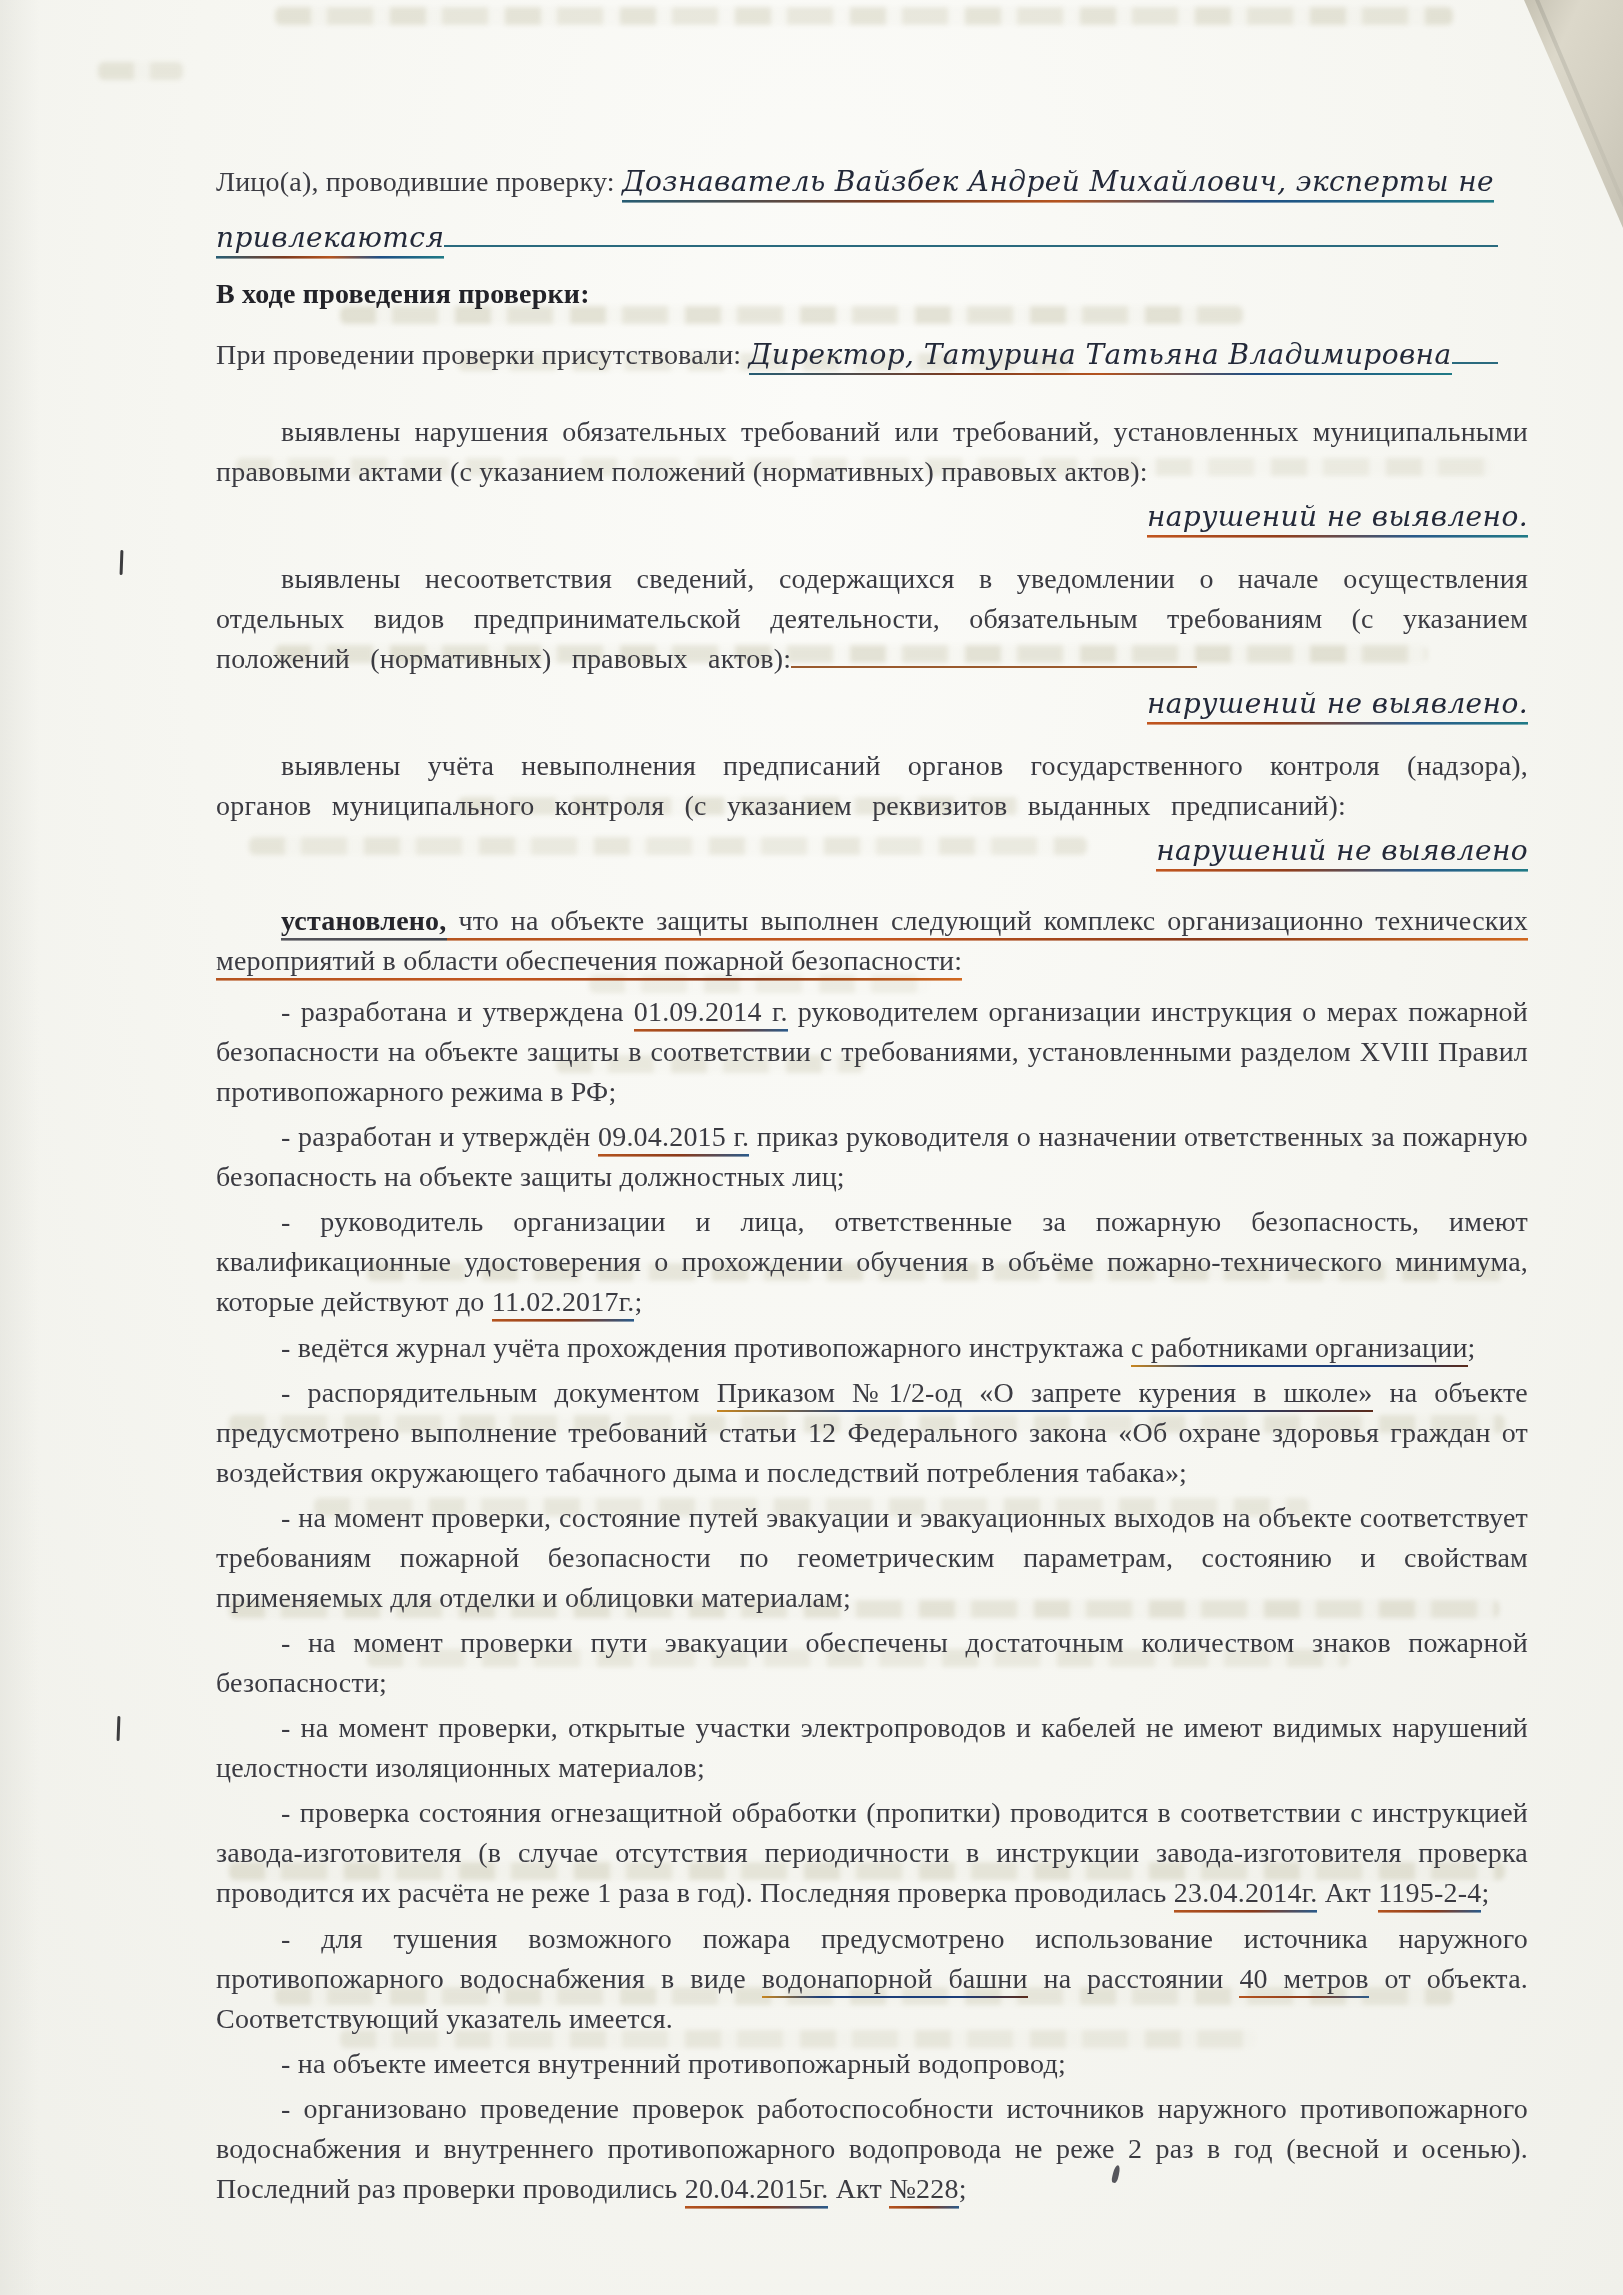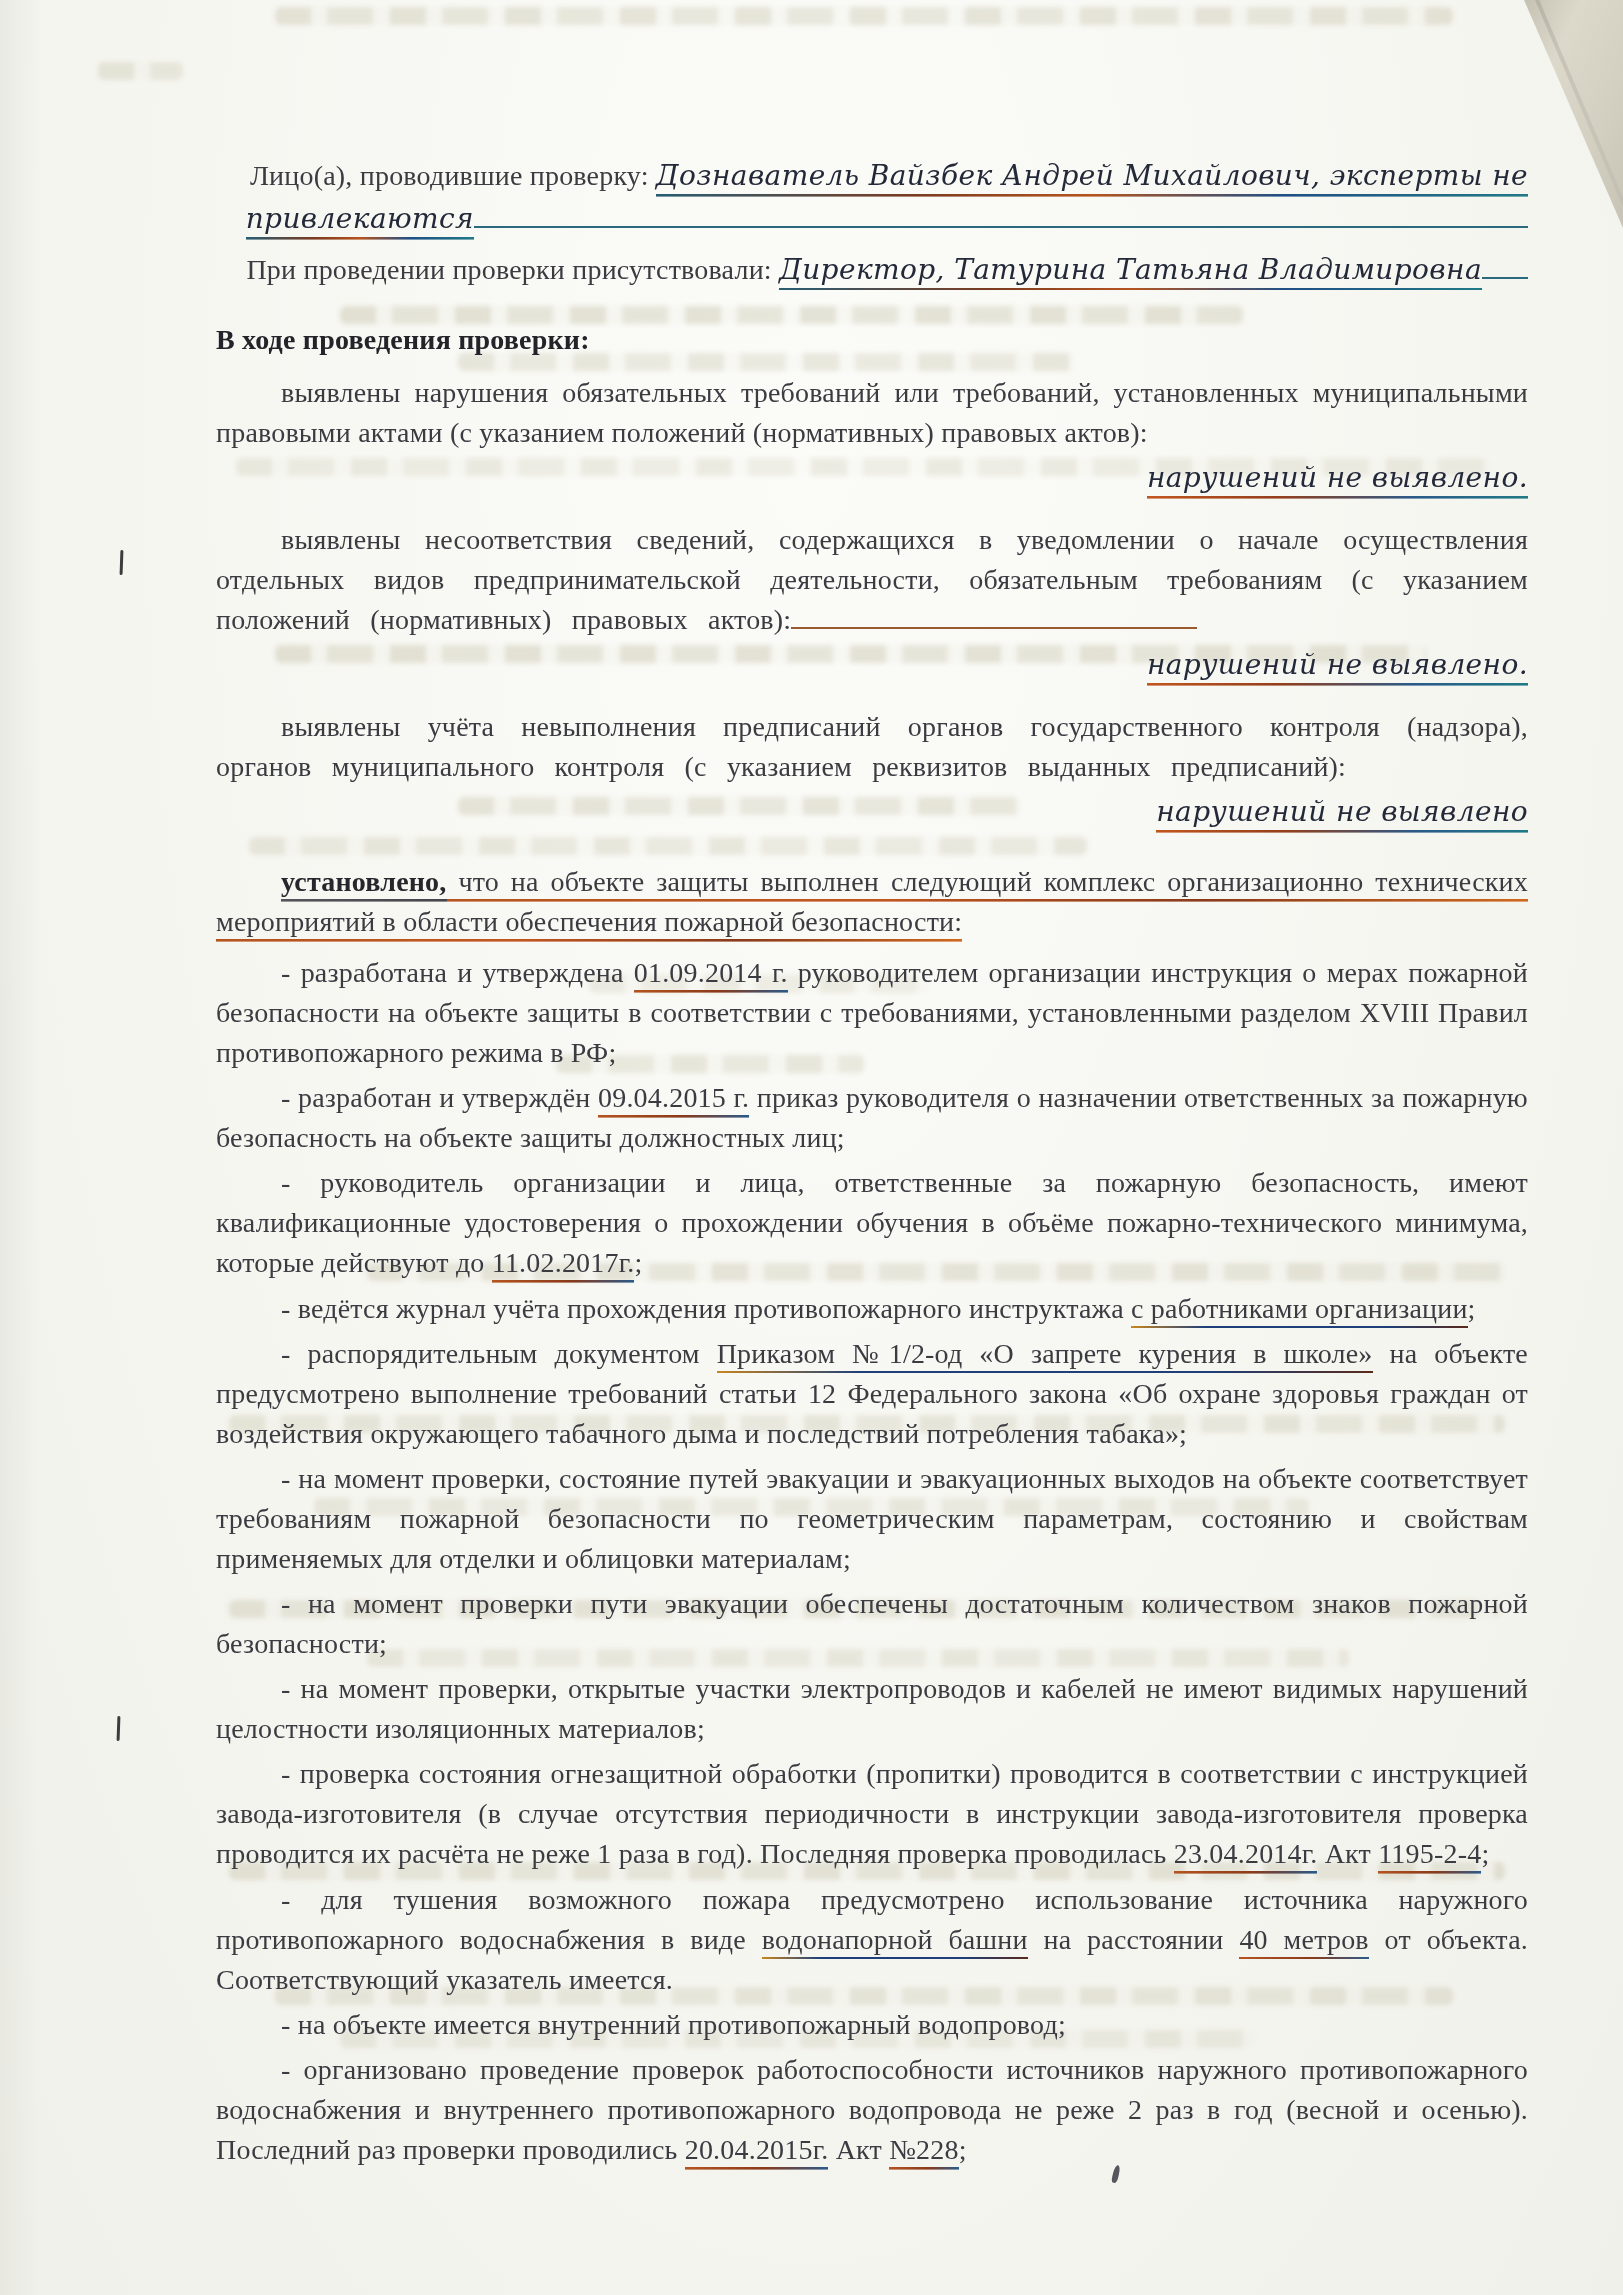--- a/index.html
+++ b/index.html
@@ -24,21 +24,21 @@
     position:absolute;top:-2.6px;right:85px;width:3.9px;height:249px;
     background:linear-gradient(180deg,rgba(120,120,110,.25),rgba(120,120,110,.05));
     transform:rotate(-23deg);transform-origin:top right;
   }
   .content{
     position:absolute;left:216px;top:154px;width:1312px;
     font-size:28px;line-height:40px;letter-spacing:0.2px;
   }
   .p{margin:0;text-align:justify;}
   .indent{text-indent:65px;}
-  .intro{text-align:right;line-height:43px;margin:0 0 7.9px 0;}
+  .intro{text-align:left;line-height:56px;margin:0 0 7.9px 0;}
   .intro2{margin:0 0 29px 0;}
   .heading{font-weight:bold;color:#232329;text-align:left;margin:0 0 13px 0;}
   .result{text-align:right;margin:5.2px 0 22px 0;}
   .result-last{margin-bottom:30px;}
   .est{margin:0 0 10.5px 0;}
   .measure{margin:0 0 5.2px 0;}
   .wide{word-spacing:13px;}
   .b{font-weight:bold;color:#26262c;}
   .hand{font-style:italic;color:#232939;font-family:"DejaVu Serif",serif;letter-spacing:0.4px;}
   
@@ -95,23 +95,23 @@
   <div class="ghost" style="top:2030px;left:340px;width:916px;opacity:.33"></div>
 
   <div class="tick" style="top:550px;left:120px"></div>
   <div class="tick" style="top:1716px;left:117px"></div>
   <div class="pen-mark" style="top:2165px;left:1113px"></div>
 
   <div class="content">
 
     <p class="p intro"><span>Лицо(а), проводившие проверку: </span><span class="hand u u-sig">Дознаватель Вайзбек Андрей Михайлович, эксперты не привлекаются</span><span class="tail" style="width:1054px"></span></p>
 
+    <p class="p heading"><span>В ходе проведения проверки:</span></p>
+
     <p class="p intro intro2"><span>При проведении проверки присутствовали: </span><span class="hand u u-sig">Директор, Татурина Татьяна Владимировна</span><span class="tail" style="width:46px"></span></p>
-
-    <p class="p heading"><span>В ходе проведения проверки:</span></p>
 
     <p class="p indent"><span>выявлены нарушения обязательных требований или требований, установленных муниципальными правовыми актами (с указанием положений (нормативных) правовых актов):</span></p>
     <p class="p result"><span class="hand u u-res">нарушений не выявлено.</span></p>
 
     <p class="p indent wide"><span>выявлены несоответствия сведений, содержащихся в уведомлении о начале осуществления отдельных видов предпринимательской деятельности, обязательным требованиям (с указанием положений (нормативных) правовых актов):</span><span class="tail tail-warm" style="width:406px"></span></p>
     <p class="p result"><span class="hand u u-res">нарушений не выявлено.</span></p>
 
     <p class="p indent wide"><span>выявлены учёта невыполнения предписаний органов государственного контроля (надзора), органов муниципального контроля (с указанием реквизитов выданных предписаний):</span></p>
     <p class="p result result-last"><span class="hand u u-res">нарушений не выявлено</span></p>
 

